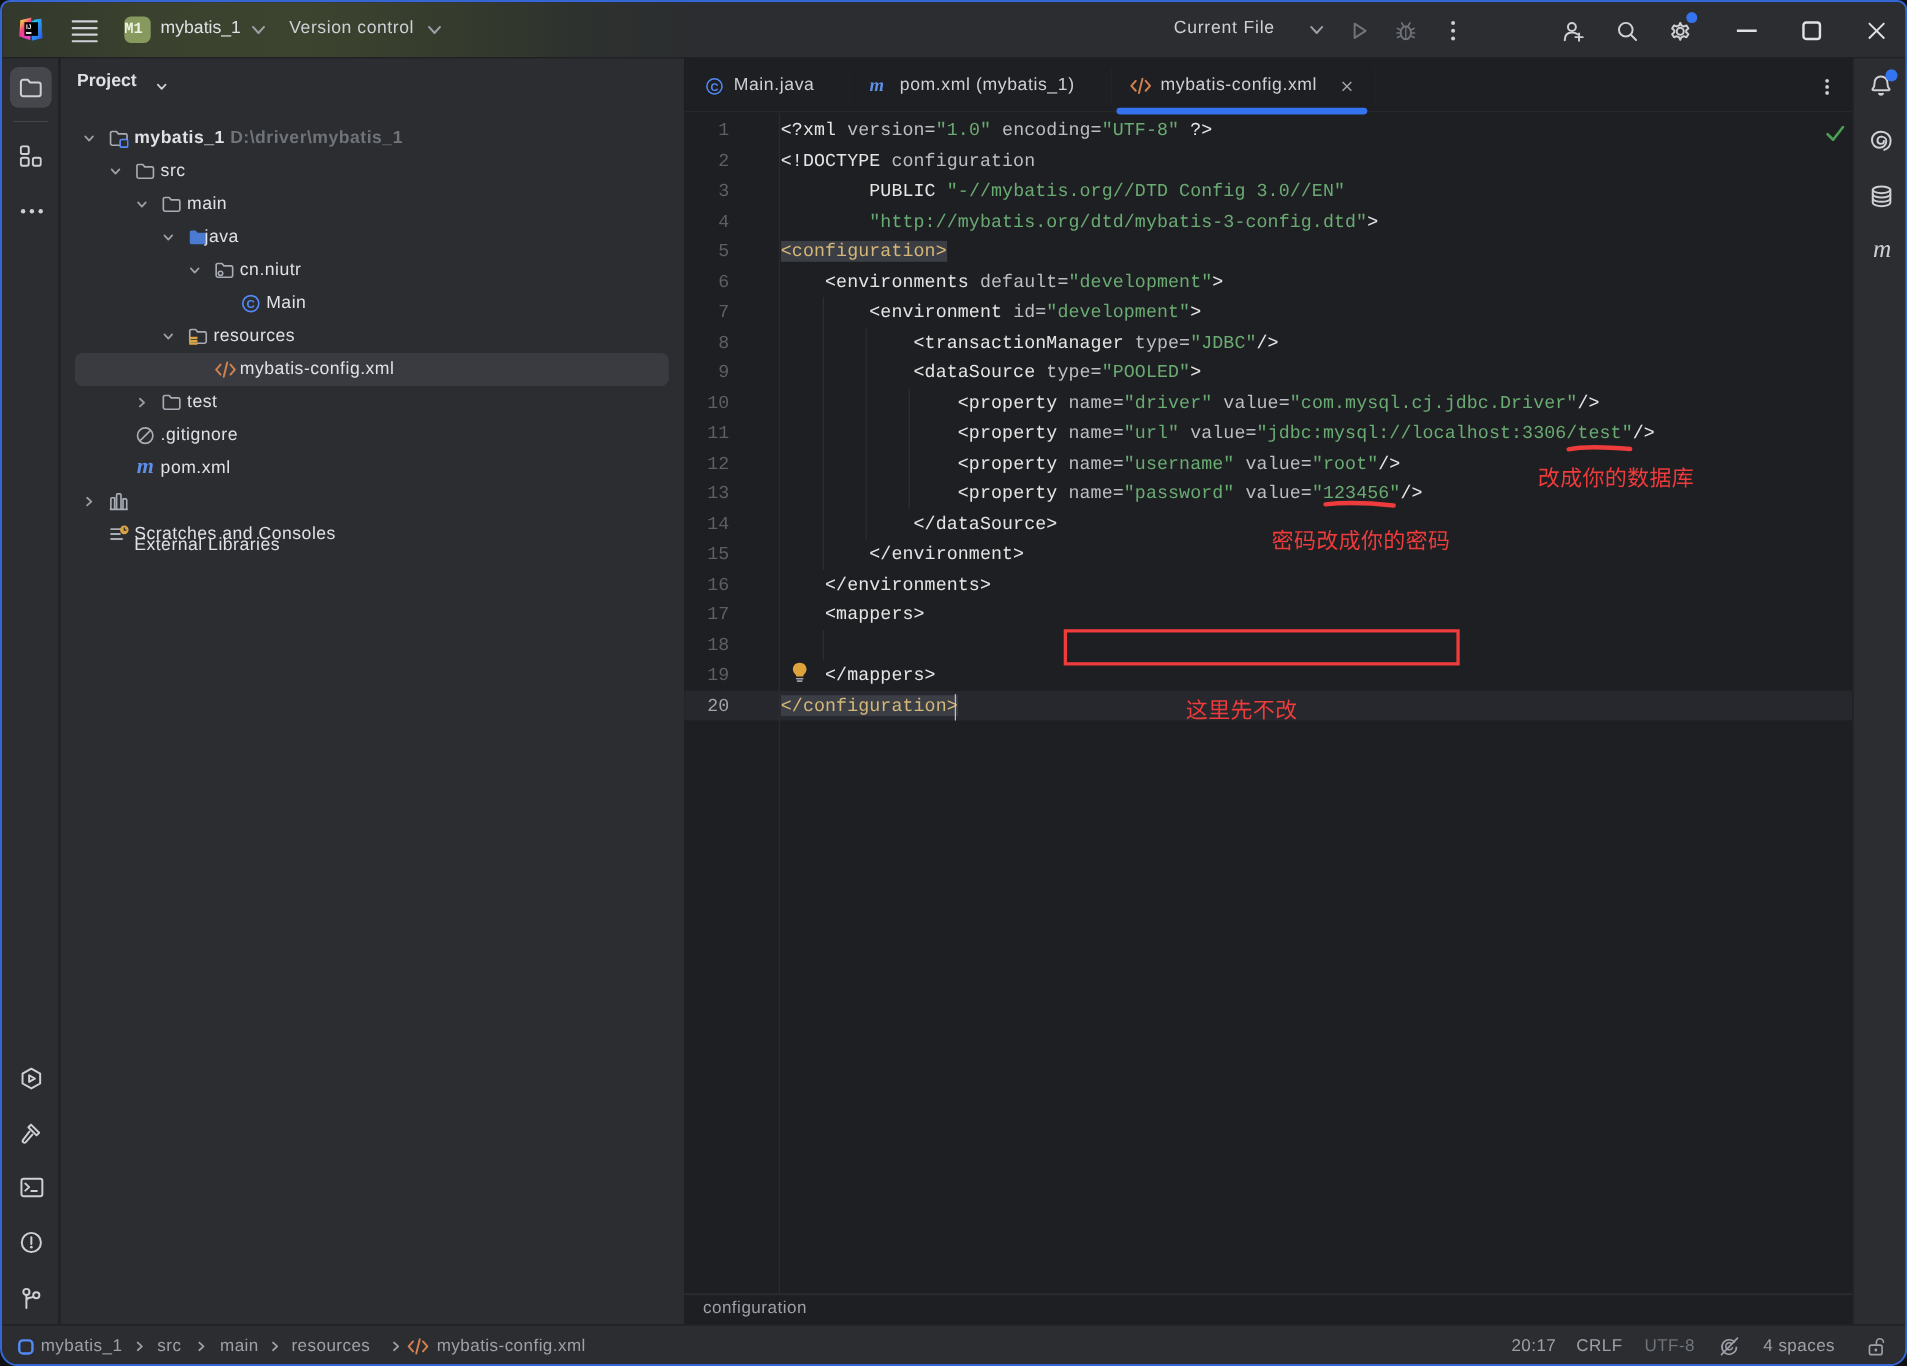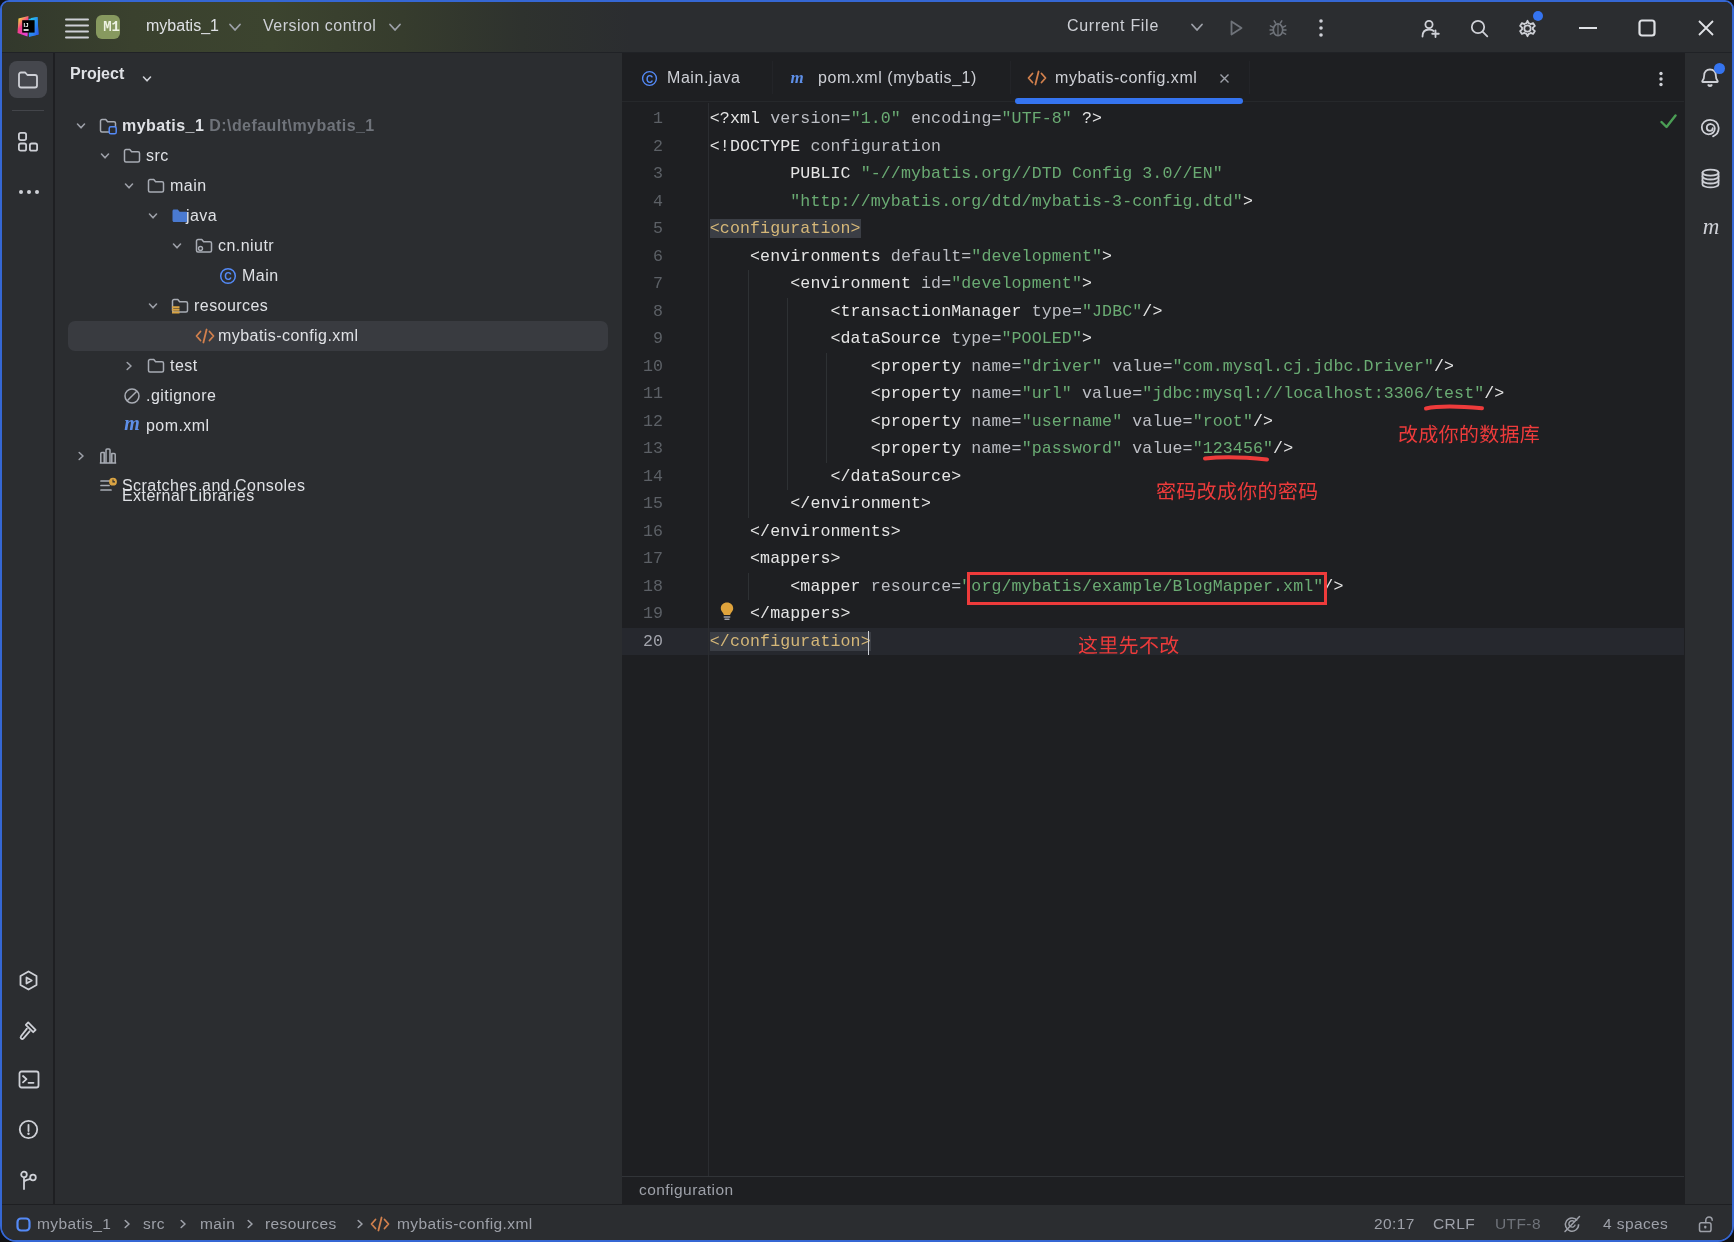--- a/index.html
+++ b/index.html
@@ -51,21 +51,21 @@
         <rect x="5.2" y="5.2" width="12.4" height="12.4" fill="#000"></rect>
         <text x="6.6" y="11.6" font-family="Liberation Sans" font-size="5.8" font-weight="bold" fill="#fff">IJ</text>
         <rect x="6.6" y="14.2" width="5" height="1.6" fill="#fff"></rect>
       </svg>
       <svg class="ic" style="left:63px;top:16px" width="24" height="21" viewBox="0 0 24 21">
         <line x1="1" y1="1.5" x2="23" y2="1.5" stroke="#ced0d6" stroke-width="2" stroke-linecap="round"></line>
         <line x1="1" y1="7.5" x2="23" y2="7.5" stroke="#ced0d6" stroke-width="2" stroke-linecap="round"></line>
         <line x1="1" y1="13.5" x2="23" y2="13.5" stroke="#ced0d6" stroke-width="2" stroke-linecap="round"></line>
         <line x1="1" y1="19.5" x2="23" y2="19.5" stroke="#ced0d6" stroke-width="2" stroke-linecap="round"></line>
       </svg>
-      <div style="position:absolute;left:94px;top:13px;width:24px;height:24px;border-radius:6px;background:#87995f;color:#eef2e2;font-family:'Liberation Mono',monospace;font-size:14px;font-weight:bold;text-align:right;line-height:24px">M1</div>
+      <div style="position:absolute;left:111px;top:13px;width:24px;height:24px;border-radius:6px;background:#87995f;color:#eef2e2;font-family:'Liberation Mono',monospace;font-size:14px;font-weight:bold;text-align:left;line-height:24px">M1</div>
       <div style="position:absolute;left:144px;top:15px;font-size:16px;color:#dfe1e5">mybatis_1</div>
       <svg class="ic" style="left:226px;top:20px" width="14" height="10" viewBox="0 0 14 10">
         <path d="M2 2.5 L7 8 L12 2.5" stroke="#9da0a8" stroke-width="1.8" fill="none" stroke-linecap="round" stroke-linejoin="round"></path>
       </svg>
       <div style="position:absolute;left:261px;top:15px;font-size:16px;letter-spacing:0.5px;color:#ced0d6">Version control</div>
       <svg class="ic" style="left:386px;top:20px" width="14" height="10" viewBox="0 0 14 10">
         <path d="M2 2.5 L7 8 L12 2.5" stroke="#9da0a8" stroke-width="1.8" fill="none" stroke-linecap="round" stroke-linejoin="round"></path>
       </svg>
       <div style="position:absolute;left:1065px;top:15px;font-size:16px;letter-spacing:0.7px;color:#ced0d6">Current File</div>
       <svg class="ic" style="left:1188px;top:20px" width="14" height="10" viewBox="0 0 14 10">
@@ -156,21 +156,21 @@
         <path d="M2.5 4 L6 7.8 L9.5 4" stroke="#ced0d6" stroke-width="1.6" fill="none" stroke-linecap="round" stroke-linejoin="round"></path>
       </svg>
       <div class="sel" style="top:268px"></div>
       <svg class="ic" style="left:20px;top:67px" width="12" height="12" viewBox="0 0 12 12">
         <path d="M2.5 4 L6 7.8 L9.5 4" stroke="#9da0a8" stroke-width="1.6" fill="none" stroke-linecap="round" stroke-linejoin="round"></path>
       </svg>
       <svg class="ic" style="left:44px;top:64px" width="18" height="18" viewBox="0 0 18 18">
         <path d="M1.5 4 C1.5 3.2 2.2 2.5 3 2.5 H6.8 L8.6 4.7 H15 C15.8 4.7 16.5 5.4 16.5 6.2 V13.5 C16.5 14.3 15.8 15 15 15 H3 C2.2 15 1.5 14.3 1.5 13.5 Z" stroke="#a8acb4" stroke-width="1.5" fill="none" stroke-linecap="round" stroke-linejoin="round"></path>
         <rect x="10.2" y="9.8" width="7" height="7" rx="1.6" fill="#2b2d30" stroke="#548af7" stroke-width="1.5"></rect>
       </svg>
-      <div class="trow" style="left:67px;top:58px;font-weight:bold;">mybatis_1<span class="dim"> D:\default\mybatis_1</span></div>
+      <div class="trow" style="left:67px;top:58px;font-weight:bold;">mybatis_1<span class="dim"> D:\driver\mybatis_1</span></div>
       <svg class="ic" style="left:44px;top:97px" width="12" height="12" viewBox="0 0 12 12">
         <path d="M2.5 4 L6 7.8 L9.5 4" stroke="#9da0a8" stroke-width="1.6" fill="none" stroke-linecap="round" stroke-linejoin="round"></path>
       </svg>
       <svg class="ic" style="left:68px;top:94px" width="18" height="18" viewBox="0 0 18 18">
         <path d="M1.5 4 C1.5 3.2 2.2 2.5 3 2.5 H6.8 L8.6 4.7 H15 C15.8 4.7 16.5 5.4 16.5 6.2 V13.5 C16.5 14.3 15.8 15 15 15 H3 C2.2 15 1.5 14.3 1.5 13.5 Z" stroke="#a8acb4" stroke-width="1.5" fill="none" stroke-linecap="round" stroke-linejoin="round"></path>
       </svg>
       <div class="trow" style="left:91px;top:88px;">src</div>
       <svg class="ic" style="left:68px;top:127px" width="12" height="12" viewBox="0 0 12 12">
         <path d="M2.5 4 L6 7.8 L9.5 4" stroke="#9da0a8" stroke-width="1.6" fill="none" stroke-linecap="round" stroke-linejoin="round"></path>
       </svg>
@@ -298,21 +298,20 @@
 <div class="cl" style="top:382.0px"><span class="a">                </span><span class="t">&lt;property</span><span class="a"> name=</span><span class="v">"password"</span><span class="a"> value=</span><span class="v">"123456"</span><span class="t">/&gt;</span></div>
 <div class="ln" style="top:409.5px">14</div>
 <div class="cl" style="top:409.5px"><span class="a">            </span><span class="t">&lt;/dataSource&gt;</span></div>
 <div class="ln" style="top:437.0px">15</div>
 <div class="cl" style="top:437.0px"><span class="a">        </span><span class="t">&lt;/environment&gt;</span></div>
 <div class="ln" style="top:464.5px">16</div>
 <div class="cl" style="top:464.5px"><span class="a">    </span><span class="t">&lt;/environments&gt;</span></div>
 <div class="ln" style="top:492.0px">17</div>
 <div class="cl" style="top:492.0px"><span class="a">    </span><span class="t">&lt;mappers&gt;</span></div>
 <div class="ln" style="top:519.5px">18</div>
-<div class="cl" style="top:519.5px"><span class="a">        </span><span class="t">&lt;mapper</span><span class="a"> resource=</span><span class="v">"org/mybatis/example/BlogMapper.xml"</span><span class="t">/&gt;</span></div>
 <div class="ln" style="top:547.0px">19</div>
 <div class="cl" style="top:547.0px"><span class="a">    </span><span class="t">&lt;/mappers&gt;</span></div>
 <div class="lnc" style="top:574.5px">20</div>
 <div class="cl" style="top:574.5px"><span class="th">&lt;/configuration&gt;</span></div>
     </div>
     <div style="position:absolute;left:86px;top:50px;width:1px;height:1073px;background:#2b2d31"></div>
       <div style="position:absolute;left:126px;top:217.0px;width:1px;height:247.5px;background:#2e3134"></div>
       <div style="position:absolute;left:126px;top:519.5px;width:1px;height:27.5px;background:#2e3134"></div>
       <div style="position:absolute;left:165px;top:244.5px;width:1px;height:192.5px;background:#2e3134"></div>
       <div style="position:absolute;left:204px;top:299.5px;width:1px;height:110.0px;background:#2e3134"></div>

